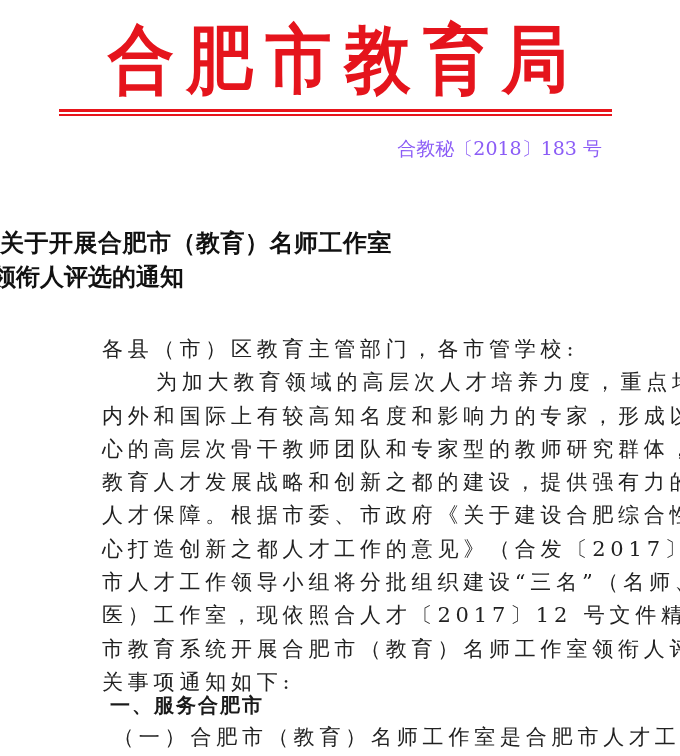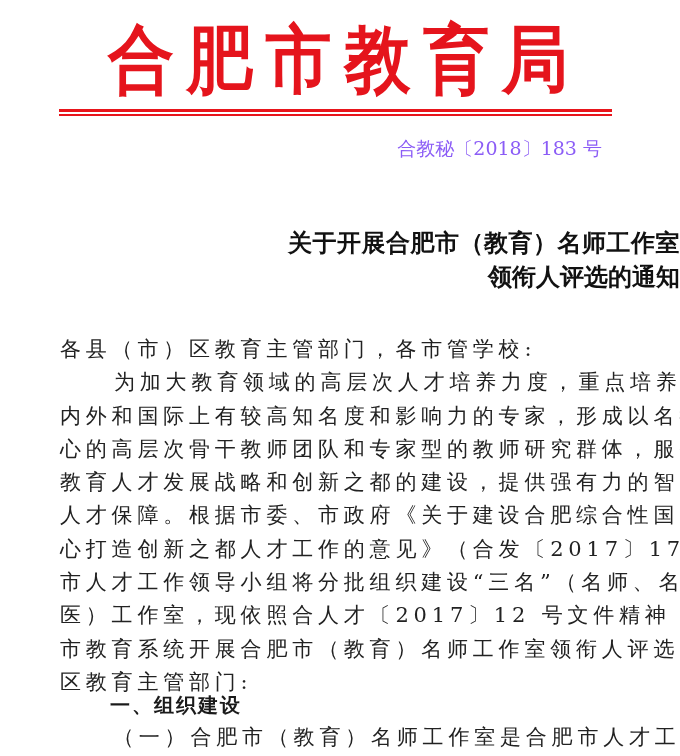--- a/index.html
+++ b/index.html
@@ -64,21 +64,21 @@
       font-size: 19px;
       line-height: 24px;
       color: #8b5cf6;
       white-space: nowrap;
     }
     .title {
       position: absolute;
       left: 0;
       top: 226px;
       width: 680px;
-      text-align: right;
+      text-align: left;
       font-weight: bold;
       font-size: 24px;
       line-height: 34px;
       color: #111;
     }
     .title .line1 {
       display: block;
       letter-spacing: 0.5px;
     }
     .title .line2 {
@@ -92,20 +92,21 @@
       width: 545px;
       font-size: 21px;
       line-height: 33.3px;
       color: #222;
       letter-spacing: 4.8px;
     }
     .body-text .line {
       display: block;
       white-space: nowrap;
       height: 33.3px;
+      margin-left: 42px;
     }
     .body-text .indent {
       padding-left: 54px;
     }
     .section-heading {
       position: absolute;
       left: 110px;
       top: 690px;
       font-family: "DejaVu Sans", "Liberation Sans", sans-serif;
       font-weight: bold;
@@ -153,17 +154,17 @@
   <span class="line">各县（市）区教育主管部门，各市管学校:</span>
   <span class="line indent">为加大教育领域的高层次人才培养力度，重点培养一批在省</span>
   <span class="line">内外和国际上有较高知名度和影响力的专家，形成以名教师为核</span>
   <span class="line">心的高层次骨干教师团队和专家型的教师研究群体，服务合肥市</span>
   <span class="line">教育人才发展战略和创新之都的建设，提供强有力的智力支持与</span>
   <span class="line">人才保障。根据市委、市政府《关于建设合肥综合性国家科学中</span>
   <span class="line">心打造创新之都人才工作的意见》（合发〔2017〕17 号）精神，</span>
   <span class="line">市人才工作领导小组将分批组织建设“三名”（名师、名家、名</span>
   <span class="line">医）工作室，现依照合人才〔2017〕12 号文件精神，决定在全</span>
   <span class="line">市教育系统开展合肥市（教育）名师工作室领衔人评选。现将有</span>
-  <span class="line">区教育主管部门:</span>
+  <span class="line">关事项通知如下:</span>
 </div>
 
-<div class="section-heading">一、组织建设</div>
+<div class="section-heading">一、服务合肥市</div>
 <div class="sub-item">（一）合肥市（教育）名师工作室是合肥市人才工作领导小</div>
 
 </body></html>

